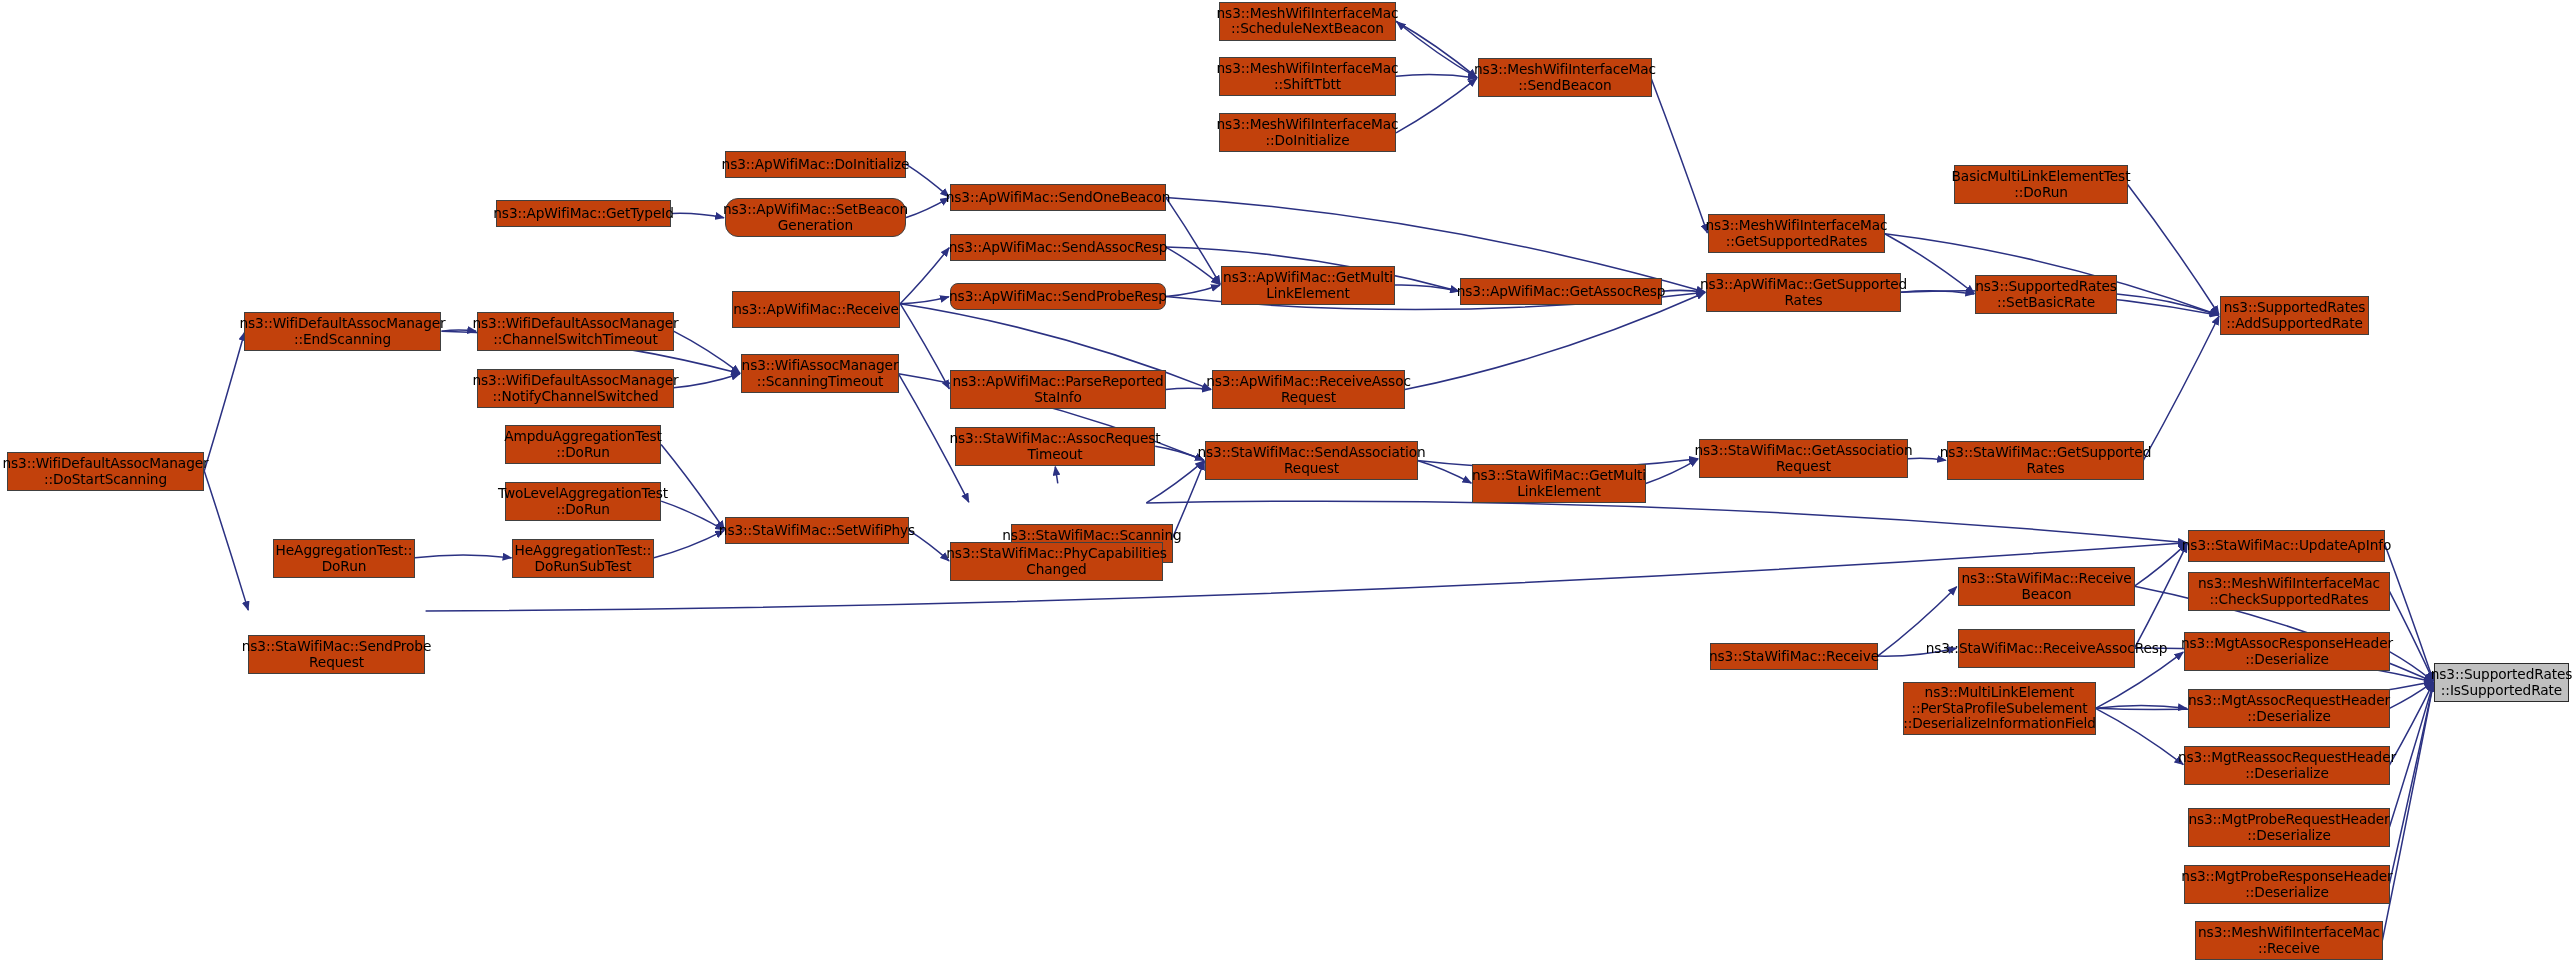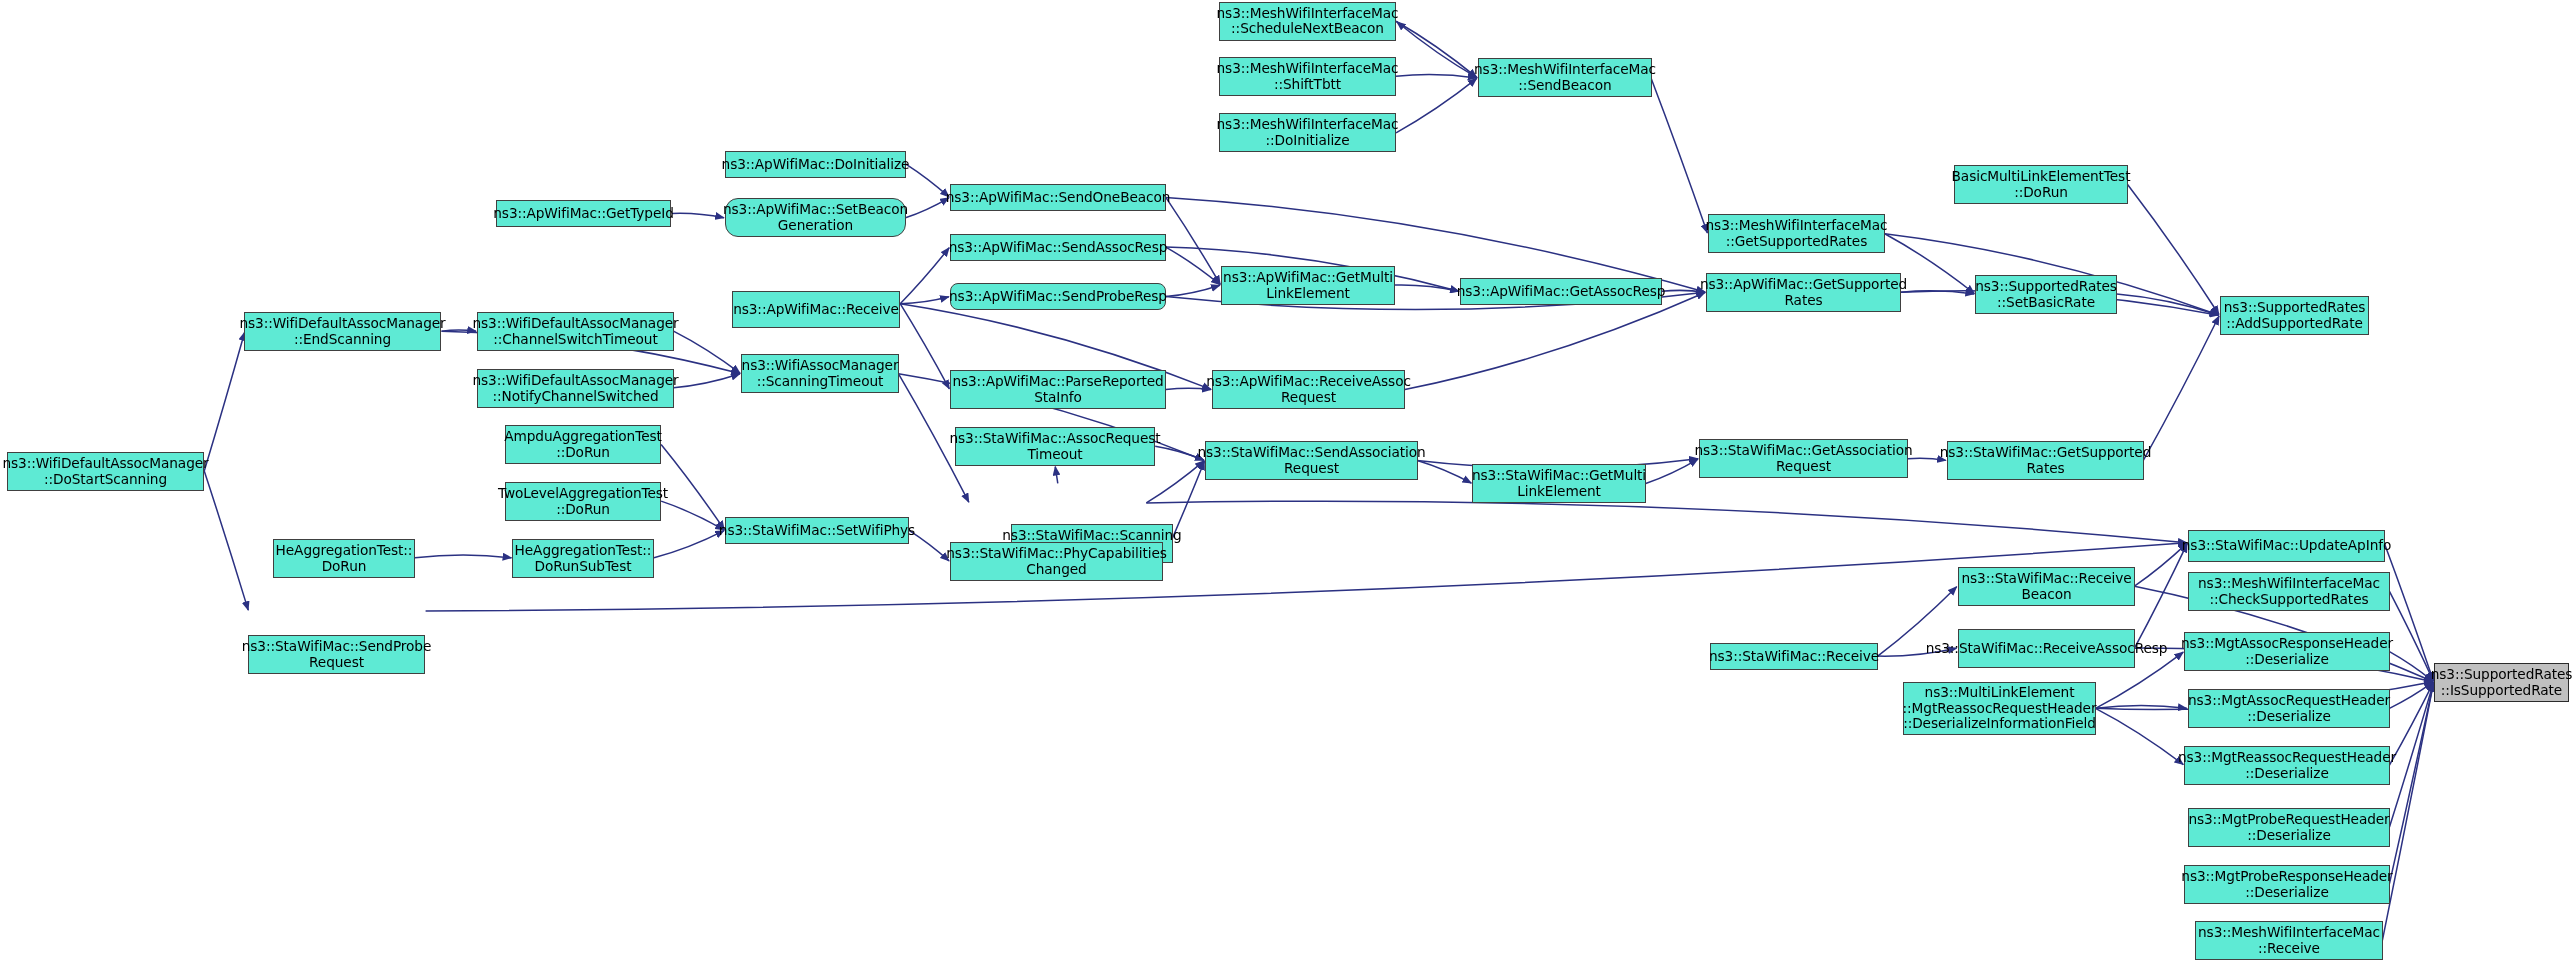--- a/index.html
+++ b/index.html
@@ -10,21 +10,21 @@
     height:966px;
     background:#ffffff;
     font-family:"DejaVu Sans","Liberation Sans",sans-serif;
     overflow:hidden;
   }
   #edge-layer{position:absolute;left:0;top:0;width:2576px;height:966px;pointer-events:none;}
   .node{
     position:absolute;
     box-sizing:border-box;
     border:1.4px solid #404040;
-    background:#5eead4;
+    background:#c2410c;
     color:#000000;
     display:flex;
     align-items:center;
     justify-content:center;
     text-align:center;
     line-height:1.12;
     font-size:13.7px;
     letter-spacing:-0.1px;
     padding:0.9px 2.7px;
     white-space:pre-line;
@@ -183,21 +183,21 @@
       <div class="node" style="left: 1699px; top: 439px; width: 209px; height: 39px;">ns3::StaWifiMac::GetAssociation
 Request</div>
       <div class="node" style="left: 1947px; top: 441px; width: 197px; height: 39px;">ns3::StaWifiMac::GetSupported
 Rates</div>
       <div class="node" style="left: 2188px; top: 530px; width: 197px; height: 32px;">ns3::StaWifiMac::UpdateApInfo</div>
       <div class="node" style="left: 1958px; top: 567px; width: 177px; height: 39px;">ns3::StaWifiMac::Receive
 Beacon</div>
       <div class="node" style="left: 1958px; top: 629px; width: 177px; height: 39px;">ns3::StaWifiMac::ReceiveAssocResp</div>
       <div class="node" style="left: 1710px; top: 643px; width: 168px; height: 26.6px;">ns3::StaWifiMac::Receive</div>
       <div class="node" style="left: 1903px; top: 682px; width: 193px; height: 53px;">ns3::MultiLinkElement
-::MgtReassocRequestHeader
+::PerStaProfileSubelement
 ::DeserializeInformationField</div>
       <div class="node" style="left: 2188px; top: 572px; width: 202px; height: 39px;">ns3::MeshWifiInterfaceMac
 ::CheckSupportedRates</div>
       <div class="node" style="left: 2184px; top: 632px; width: 206px; height: 39px;">ns3::MgtAssocResponseHeader
 ::Deserialize</div>
       <div class="node" style="left: 2188px; top: 689px; width: 202px; height: 39px;">ns3::MgtAssocRequestHeader
 ::Deserialize</div>
       <div class="node" style="left: 2184px; top: 746px; width: 206px; height: 39px;">ns3::MgtReassocRequestHeader
 ::Deserialize</div>
       <div class="node" style="left: 2188px; top: 808px; width: 202px; height: 39px;">ns3::MgtProbeRequestHeader

